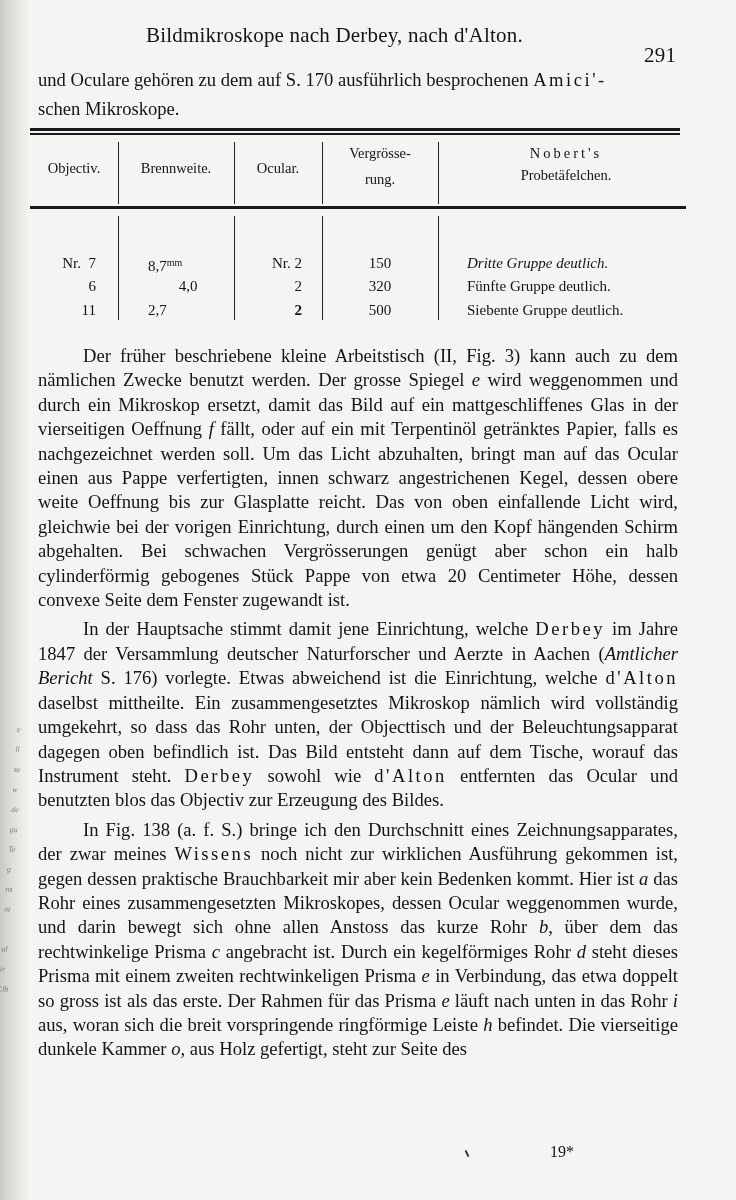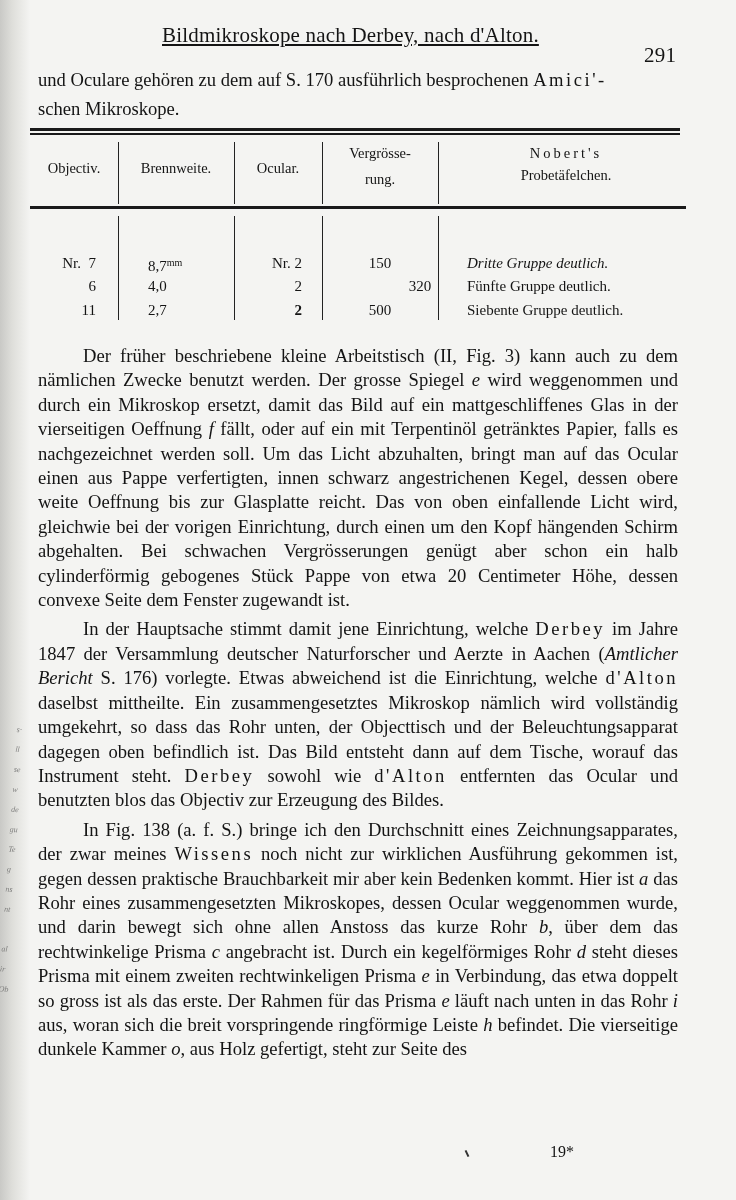--- a/index.html
+++ b/index.html
@@ -16,21 +16,21 @@
     }
     .bleed {
       position: absolute; left: 2px; top: 720px; width: 18px; height: 440px;
       font-size: 8px; line-height: 20px; color: #555; overflow: hidden;
       transform: rotate(4deg); opacity: 0.7; font-style: italic;
     }
     .header {
       position: absolute; top: 23px; left: 0; width: 736px; height: 26px;
       font-size: 21px; letter-spacing: 0.2px;
     }
-    .header .title { position: absolute; left: 162px; top: 0; text-decoration: underline; }
+    .header .title { position: absolute; left: 146px; top: 0; }
     .header .pageno { position: absolute; left: 644px; top: 0; margin-top: 20px; }
     .text {
       position: absolute; left: 33px; width: 650px;
       font-size: 18.6px; line-height: 24.4px;
       text-align: justify;
     }
     .text p { margin: 5px; }
     .text p.indent { text-indent: 45px; }
     .spaced { letter-spacing: 2.5px; }
     .it { font-style: italic; }
@@ -95,23 +95,23 @@
     <div style="">Probetäfelchen.</div>
   </div>
 
   <div class="cell row" style="left:12px;width:54px;top:97px;text-align:right;white-space:pre;">Nr.  7</div>
   <div class="cell row" style="left:118px;width:80px;top:97px;text-align:left;"><span>8,7</span><sup class="mm">mm</sup></div>
   <div class="cell row" style="left:222px;width:50px;top:97px;text-align:right;">Nr. 2</div>
   <div class="cell row" style="left:292px;width:116px;top:97px;">150</div>
   <div class="cell row" style="left:437px;width:219px;top:97px;text-align:left;font-style:italic;">Dritte Gruppe deutlich.</div>
 
   <div class="cell row" style="left:12px;width:54px;top:120px;text-align:right;">6</div>
-  <div class="cell row" style="left:118px;width:80px;top:120px;text-align:left;">4,0</div>
+  <div class="cell row" style="left:118px;width:80px;top:120px;text-align:center;">4,0</div>
   <div class="cell row" style="left:222px;width:50px;top:120px;text-align:right;">2</div>
-  <div class="cell row" style="left:292px;width:116px;top:120px;padding-left:40px;">320</div>
+  <div class="cell row" style="left:292px;width:116px;top:120px;">320</div>
   <div class="cell row" style="left:437px;width:219px;top:120px;text-align:left;">Fünfte Gruppe deutlich.</div>
 
   <div class="cell row" style="left:12px;width:54px;top:144px;text-align:right;">11</div>
   <div class="cell row" style="left:118px;width:80px;top:144px;text-align:left;">2,7</div>
   <div class="cell row" style="left:222px;width:50px;top:144px;text-align:right;font-weight:bold;">2</div>
   <div class="cell row" style="left:292px;width:116px;top:144px;">500</div>
   <div class="cell row" style="left:437px;width:219px;top:144px;text-align:left;">Siebente Gruppe deutlich.</div>
 </div>
 
 <div class="text para-block">

